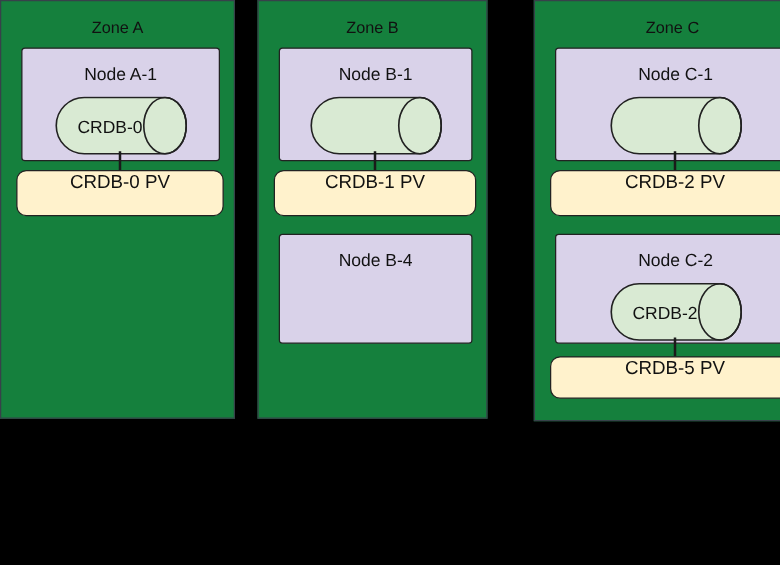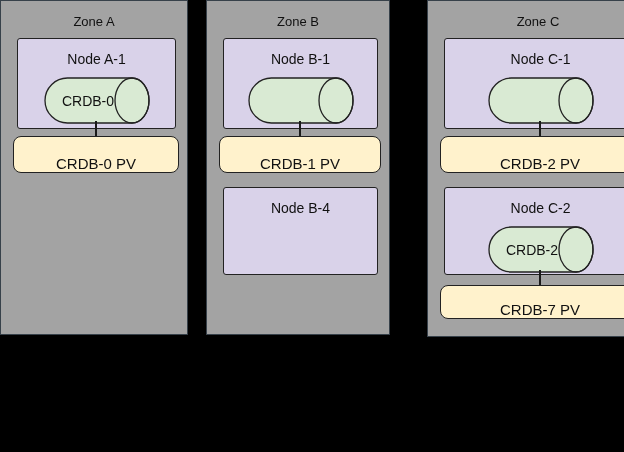--- a/index.html
+++ b/index.html
@@ -8,21 +8,21 @@
     width: 624px;
     height: 452px;
     background: #000;
     font-family: "Liberation Sans", sans-serif;
     color: #111;
     overflow: hidden;
   }
   .zone {
     position: absolute;
     top: 0;
-    background: #a3a3a3;
+    background: #15803d;
     border: 1px solid #37414a;
     box-sizing: border-box;
   }
   .zone-a { left: 0;   width: 188; width: 188px; height: 335px; }
   .zone-b { left: 206px; width: 184px; height: 335px; }
   .zone-c { left: 427px; width: 222px; height: 337px; }
   .zone-label {
     position: absolute;
     top: 14px; left: 0; right: 0;
     text-align: center;
@@ -72,21 +72,21 @@
   .vline-1 { top: 120px; height: 15px; }
   .vline-2 { top: 269px; height: 15px; }
   .pv {
     position: absolute;
     left: 12px; right: 8px;
     background: #fff2cc;
     border: 1px solid #222;
     border-radius: 8px;
     box-sizing: border-box;
     display: flex;
-    align-items: flex-end;
+    align-items: flex-start;
     justify-content: center;
     font-size: 15px;
   }
   .pv-1 { top: 135px; height: 37px; }
   .pv-2 { top: 284px; height: 34px; }
 </style>
 </head>
 <body>
 
 <div class="stage">
@@ -162,17 +162,17 @@
           <path d="M24,1 H88 A17,22.5 0 0 1 105,23.5 A17,22.5 0 0 1 88,46 H24 A22.5,22.5 0 0 1 1,23.5 A22.5,22.5 0 0 1 24,1 Z" fill="#d9ead3" stroke="#222" stroke-width="1.3"></path>
           <ellipse cx="88" cy="23.5" rx="17" ry="22.5" fill="none" stroke="#222" stroke-width="1.3"></ellipse>
         </svg>
         <span class="cyl-label">CRDB-2</span>
       </div>
     </div>
 
     <div class="vline vline-2"></div>
 
     <div class="pv pv-2">
-      <span>CRDB-7 PV</span>
+      <span>CRDB-5 PV</span>
     </div>
   </section>
 
 </div>
 
 </body></html>

